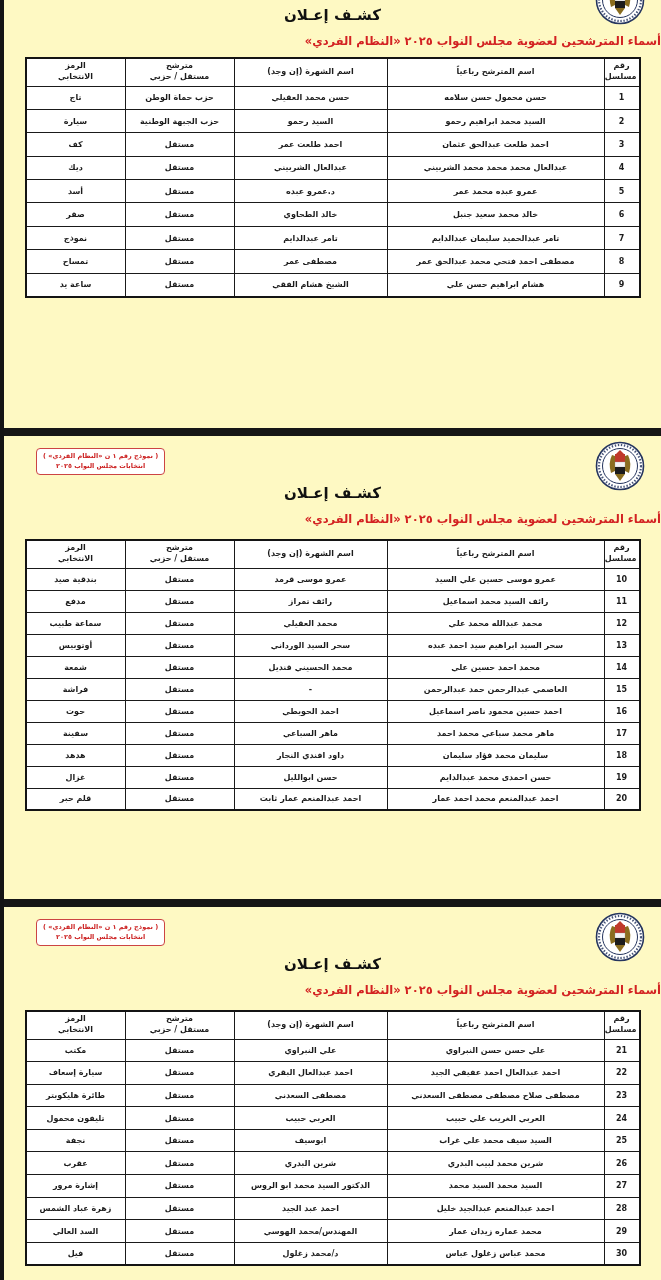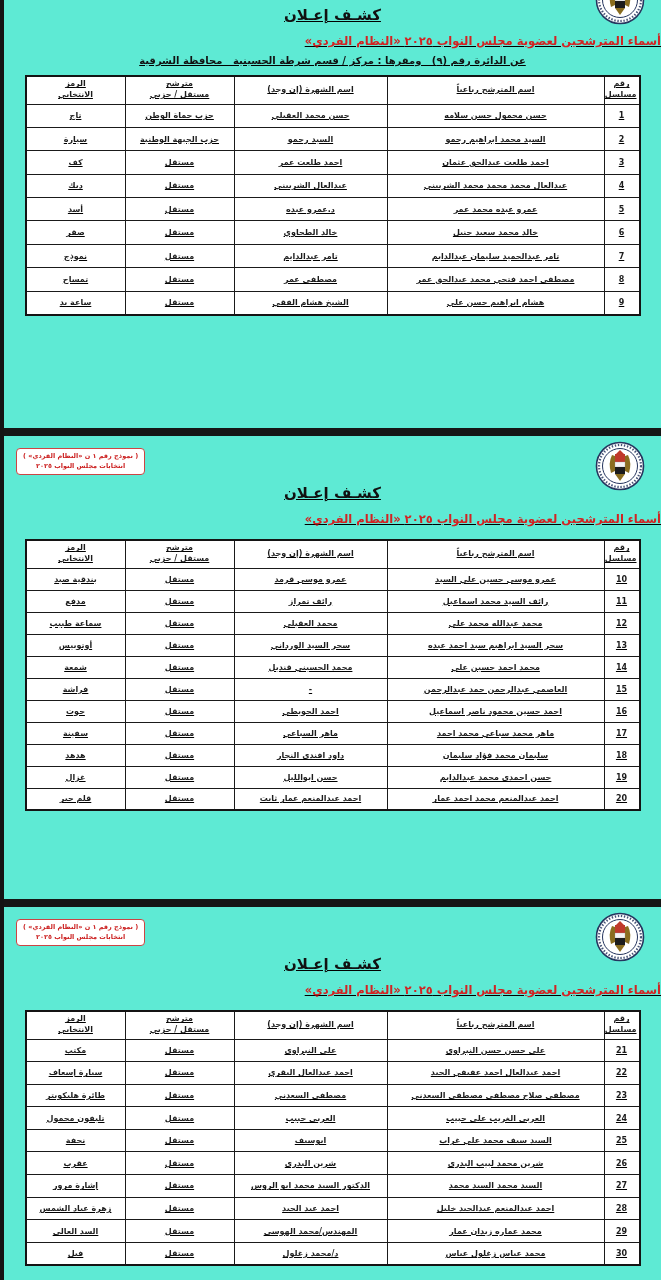--- a/index.html
+++ b/index.html
@@ -9,22 +9,21 @@
     width:661px;height:1280px;
     background:#ffffff;
     overflow:hidden;
     border-left:4px solid #141414;
     box-sizing:border-box;
   }
   .page{
     position:relative;
     width:100%;
     box-sizing:border-box;
-    background:#5eead4;
-    text-decoration:underline;
+    background:#fef9c3;
   }
   .page-sep{height:8px;background:#161616;width:100%;}
   .page1{height:428px;padding-top:6px;}
   .page2{height:463px;padding-top:48px;}
   .page3{height:373px;padding-top:48px;}
 
   .doc-title{
     text-align:center;
     font-size:15px;
     font-weight:bold;
@@ -43,21 +42,21 @@
     font-size:10px;
     font-weight:bold;
     color:#111;
     margin:7px 0 0 0;
     white-space:pre-wrap;
   }
 
   
   .form-box{
     position:absolute;
-    top:12px;left:12px;
+    top:12px;left:32px;
     border:1px solid #cc4444;
     border-radius:4px;
     padding:3px 6px 2px 6px;
     text-align:center;
     color:#cc2222;
     font-size:6.5px;
     font-weight:bold;
     line-height:1.5;
     background:#fff;
   }
@@ -131,21 +130,20 @@
 <div class="canvas">
 
   <section class="page page1">
     <div class="logo-clip">
       <svg width="50" height="50" viewBox="0 0 50 50">
           <use href="#emblem"></use>
         </svg>
     </div>
     <h1 class="doc-title">كشـف إعـلان</h1>
     <div class="doc-subtitle">أسماء المترشحين لعضوية مجلس النواب ٢٠٢٥ «النظام الفردي»</div>
-    <div class="district-line">عن الدائرة رقم (٩)   ومقرها : مركز / قسم شرطة الحسينية   محافظة الشرقية</div>
     <table class="roster">
       <thead>
         <tr>
           <th class="col-serial">رقم
 مسلسل</th>
           <th class="col-name">اسم المترشح رباعياً</th>
           <th class="col-famous">اسم الشهرة (إن وجد)</th>
           <th class="col-party">مترشح
 مستقل / حزبي</th>
           <th class="col-symbol">الرمز

